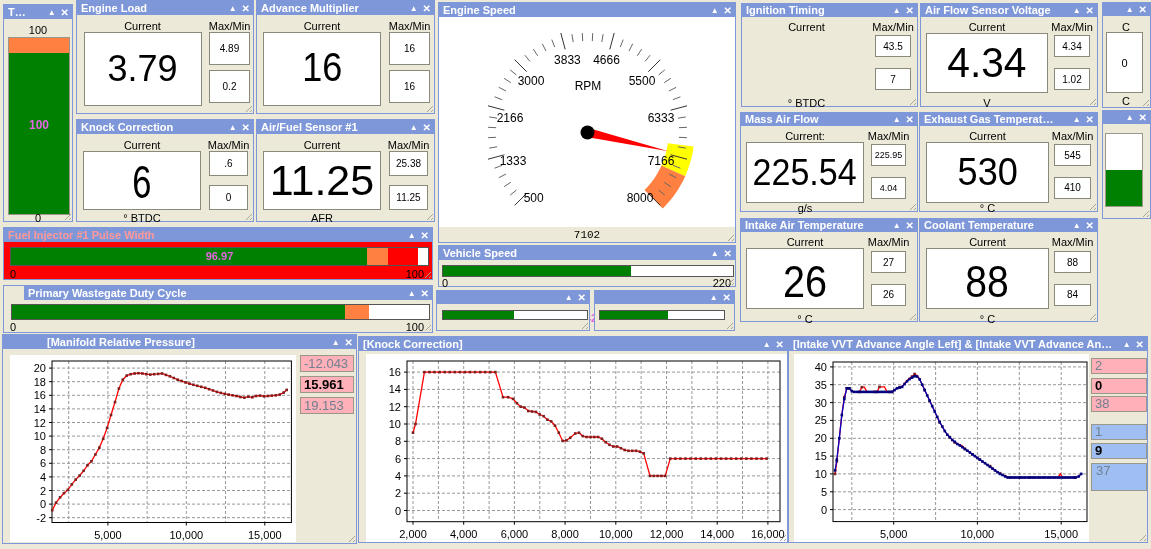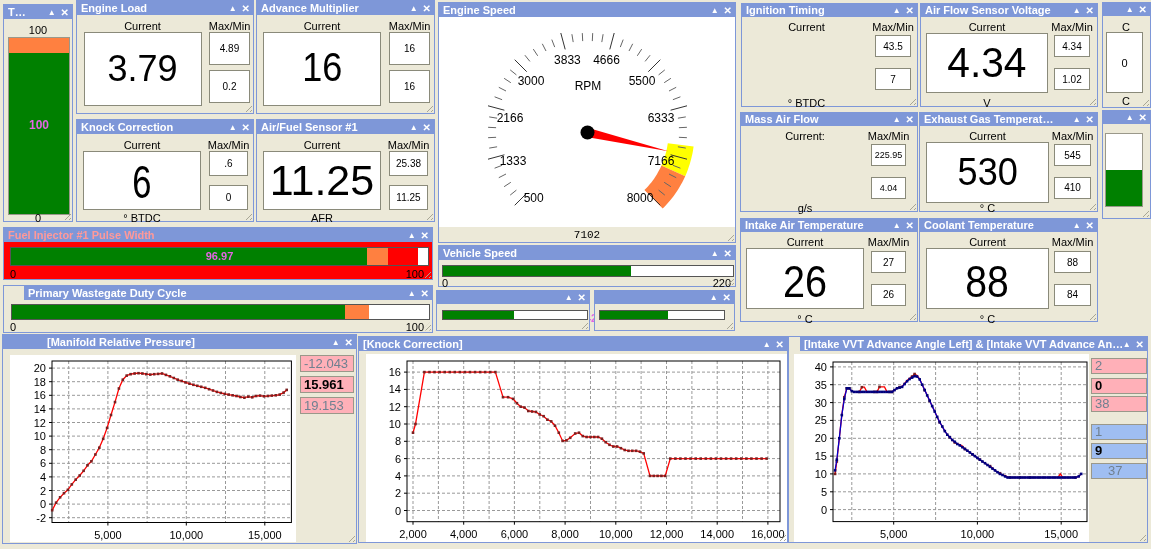--- a/index.html
+++ b/index.html
@@ -87,20 +87,23 @@
     </div>
 <div class="box" style="left:133px;top:31px;width:36px;height:22px;font-size:10px;">4.34</div>
 <div class="box" style="left:133px;top:64px;width:36px;height:22px;font-size:10px;">1.02</div>
 <div class="lab" style="left:6.0px;top:93px;width:120px;">V</div>
 <div class="grip" style="border-color:#a8a695"></div>
 </div>
 <div class="panel" style="left:740px;top:112px;width:178px;height:100px;background:#ece9d8;">
     <div class="tb" style="height:13px;line-height:13px;"><span class="tt" style="color:#ffffff">Mass Air Flow</span><span class="btns"><span class="tri">▲</span><span class="xx">✕</span></span></div>
 <div class="lab" style="left:24.0px;top:17px;width:80px;">Current:</div>
 <div class="lab" style="left:107.5px;top:17px;width:80px;">Max/Min</div>
+<div class="box" style="left:5px;top:29px;width:118px;height:61px;font-size:37px;">
+      <span style="display:inline-block;transform:scaleX(0.92);margin-top:0px;">225.54</span>
+    </div>
 <div class="box" style="left:130px;top:31px;width:35px;height:22px;font-size:9px;">225.95</div>
 <div class="box" style="left:130px;top:63.5px;width:35px;height:22px;font-size:9px;">4.04</div>
 <div class="lab" style="left:4.0px;top:89px;width:120px;">g/s</div>
 <div class="grip" style="border-color:#a8a695"></div>
 </div>
 <div class="panel" style="left:919px;top:112px;width:179px;height:100px;background:#ece9d8;">
     <div class="tb" style="height:13px;line-height:13px;"><span class="tt" style="color:#ffffff">Exhaust Gas Temperat…</span><span class="btns"><span class="tri">▲</span><span class="xx">✕</span></span></div>
 <div class="lab" style="left:27.5px;top:17px;width:80px;">Current</div>
 <div class="lab" style="left:112.5px;top:17px;width:80px;">Max/Min</div>
 <div class="box" style="left:6px;top:29px;width:123px;height:61px;font-size:38px;">
@@ -525,21 +528,21 @@
       <rect x="374.0" y="103.3" width="2.6" height="2.6" fill="#7a2020"></rect>
       <rect x="379.1" y="103.3" width="2.6" height="2.6" fill="#7a2020"></rect>
       <rect x="384.1" y="103.3" width="2.6" height="2.6" fill="#7a2020"></rect>
       <rect x="389.2" y="103.3" width="2.6" height="2.6" fill="#7a2020"></rect>
       <rect x="394.3" y="103.3" width="2.6" height="2.6" fill="#7a2020"></rect>
       <rect x="399.3" y="103.3" width="2.6" height="2.6" fill="#7a2020"></rect>
     </svg>
 <div class="grip" style="border-color:#a8a695"></div>
 </div>
 <div class="panel" style="left:788px;top:336px;width:360px;height:207px;background:#ece9d8;">
-    <div class="tb" style="height:14px;line-height:14px;margin-left:11px;"><span class="tt" style="color:#ffffff">[Intake VVT Advance Angle Left] &amp; [Intake VVT Advance An…</span><span class="btns"><span class="tri">▲</span><span class="xx">✕</span></span></div>
+    <div class="tb" style="height:14px;line-height:14px;"><span class="tt" style="color:#ffffff">[Intake VVT Advance Angle Left] &amp; [Intake VVT Advance An…</span><span class="btns"><span class="tri">▲</span><span class="xx">✕</span></span></div>
 <div style="position:absolute;left:5px;top:17px;width:295px;height:188px;background:#fff;"></div>
 <svg style="position:absolute;left:5px;top:17px;" width="295" height="188" viewBox="0 0 295 188">
       <line x1="39" y1="155.6" x2="293" y2="155.6" stroke="#999" stroke-width="1" stroke-dasharray="3,2"></line>
       <line x1="36" y1="155.6" x2="39" y2="155.6" stroke="#000" stroke-width="1"></line>
       <text x="33" y="159.6" font-size="11" text-anchor="end" fill="#000">0</text>
       <line x1="39" y1="137.8" x2="293" y2="137.8" stroke="#999" stroke-width="1" stroke-dasharray="3,2"></line>
       <line x1="36" y1="137.8" x2="39" y2="137.8" stroke="#000" stroke-width="1"></line>
       <text x="33" y="141.8" font-size="11" text-anchor="end" fill="#000">5</text>
       <line x1="39" y1="119.9" x2="293" y2="119.9" stroke="#999" stroke-width="1" stroke-dasharray="3,2"></line>
       <line x1="36" y1="119.9" x2="39" y2="119.9" stroke="#000" stroke-width="1"></line>
@@ -704,14 +707,14 @@
       <rect x="277.6" y="122.2" width="2.6" height="2.6" fill="#00007a"></rect>
       <rect x="280.1" y="122.2" width="2.6" height="2.6" fill="#00007a"></rect>
       <rect x="283.4" y="121.1" width="2.6" height="2.6" fill="#00007a"></rect>
       <rect x="285.9" y="118.6" width="2.6" height="2.6" fill="#00007a"></rect>
     </svg>
 <div style="position:absolute;left:302px;top:21px;width:56px;height:16px;background:#ffb0b8;border:1px solid #9a988a;box-sizing:border-box;font-size:13px;font-weight:normal;color:#708090;line-height:14px;padding-left:3px;">2</div>
 <div style="position:absolute;left:302px;top:40.5px;width:56px;height:16px;background:#ffb0b8;border:1px solid #9a988a;box-sizing:border-box;font-size:13px;font-weight:bold;color:#000;line-height:14px;padding-left:3px;">0</div>
 <div style="position:absolute;left:302px;top:59.39999999999998px;width:56px;height:16px;background:#ffb0b8;border:1px solid #9a988a;box-sizing:border-box;font-size:13px;font-weight:normal;color:#708090;line-height:14px;padding-left:3px;">38</div>
 <div style="position:absolute;left:302px;top:87.30000000000001px;width:56px;height:16px;background:#9fbef2;border:1px solid #9a988a;box-sizing:border-box;font-size:13px;font-weight:normal;color:#708090;line-height:14px;padding-left:3px;">1</div>
 <div style="position:absolute;left:302px;top:106.30000000000001px;width:56px;height:16px;background:#9fbef2;border:1px solid #9a988a;box-sizing:border-box;font-size:13px;font-weight:bold;color:#000;line-height:14px;padding-left:3px;">9</div>
-<div style="position:absolute;left:302px;top:125.60000000000002px;width:56px;height:16px;background:#9fbef2;border:1px solid #9a988a;box-sizing:border-box;font-size:13px;font-weight:normal;color:#708090;line-height:14px;padding-left:16px;">37</div>
+<div style="position:absolute;left:302px;top:125.60000000000002px;width:56px;height:28px;background:#9fbef2;border:1px solid #9a988a;box-sizing:border-box;font-size:13px;font-weight:normal;color:#708090;line-height:14px;padding-left:4px;">37</div>
 <div class="grip" style="border-color:#a8a695"></div>
 </div>
 </body></html>

